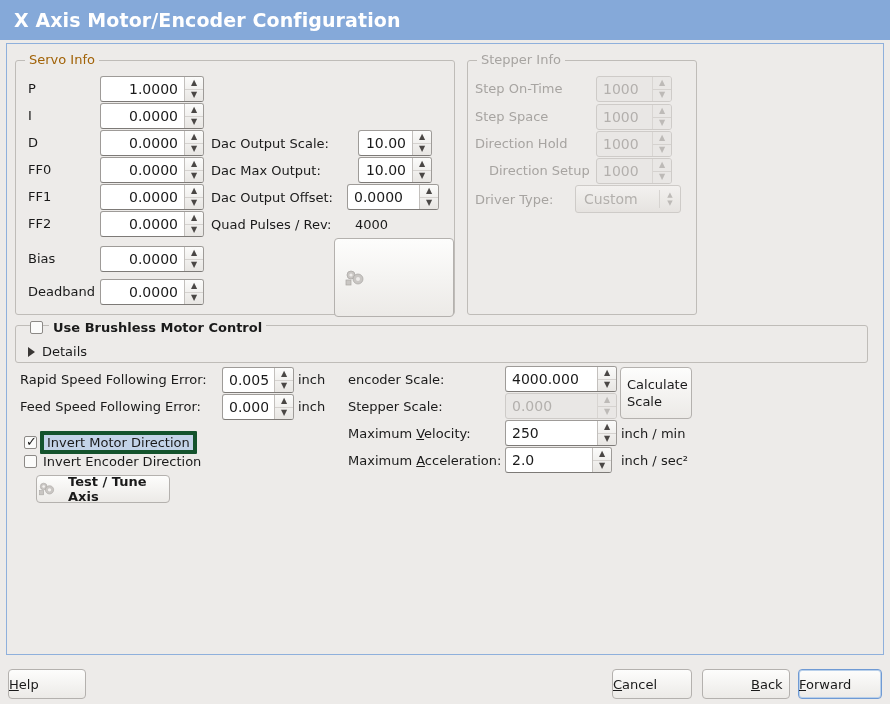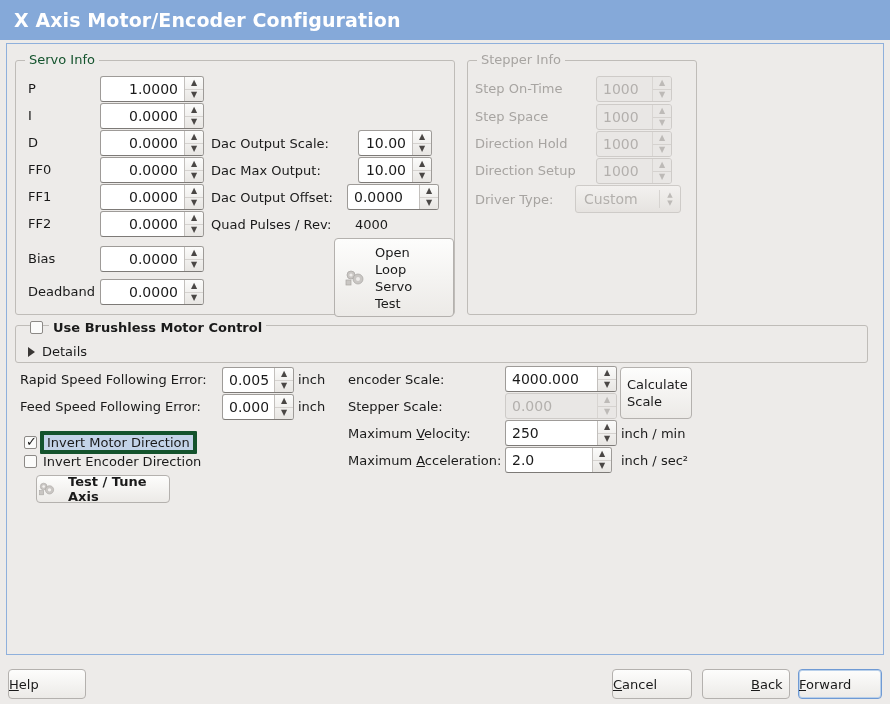--- a/index.html
+++ b/index.html
@@ -50,21 +50,21 @@
     border-radius: 3px;
     box-sizing: border-box;
   }
   .group-title {
     position: absolute;
     top: -9px;
     left: 9px;
     background: #edebe9;
     padding: 0 4px;
     font-size: 13px;
-    color: #14532d;
+    color: #a16207;
     white-space: nowrap;
   }
   .group-title.dim { color: #a7a4a1; }
 
   #servo-group  { left: 15px;  top: 60px;  width: 440px; height: 255px; }
   #stepper-group{ left: 467px; top: 60px;  width: 230px; height: 255px; }
   #brushless-group { left: 15px; top: 325px; width: 853px; height: 38px; }
 
   
   .lbl {
@@ -412,34 +412,30 @@
     <svg width="24" height="20" viewBox="0 0 24 20">
       <g fill="#c9c6c3" stroke="#a8a5a2" stroke-width="0.7">
         <circle cx="8" cy="7" r="4"></circle>
         <circle cx="15" cy="11" r="5"></circle>
         <rect x="3" y="12" width="5" height="5"></rect>
       </g>
       <circle cx="8" cy="7" r="1.6" fill="#edebe9"></circle>
       <circle cx="15" cy="11" r="2" fill="#edebe9"></circle>
     </svg>
   </span>
-  <span class="txt" style="white-space:pre-line;">Open
-Loop
-Servo
-Test</span>
 </div>
 
 <div class="group" id="stepper-group">
   <span class="group-title dim">Stepper Info</span>
 </div>
 
 <span class="lbl dim" style="left:475px; top:81px;">Step On-Time</span>
 <span class="lbl dim" style="left:475px; top:109px;">Step Space</span>
 <span class="lbl dim" style="left:475px; top:136px;">Direction Hold</span>
-<span class="lbl dim" style="left:475px; top:163px;text-align:right;">Direction Setup</span>
+<span class="lbl dim" style="left:489px; top:163px;text-align:right;">Direction Setup</span>
 <span class="lbl dim" style="left:475px; top:192px;">Driver Type:</span>
 
 <div class="spin disabled" style="left:596px; top:76px; width:76px;">
   <input class="left" readonly="" disabled="" value="1000" style="">
   <span class="btns">
       <span class="ar up">▲</span>
       <span class="ar dn">▼</span>
     </span>
 </div>
 <div class="spin disabled" style="left:596px; top:104px; width:76px;">

